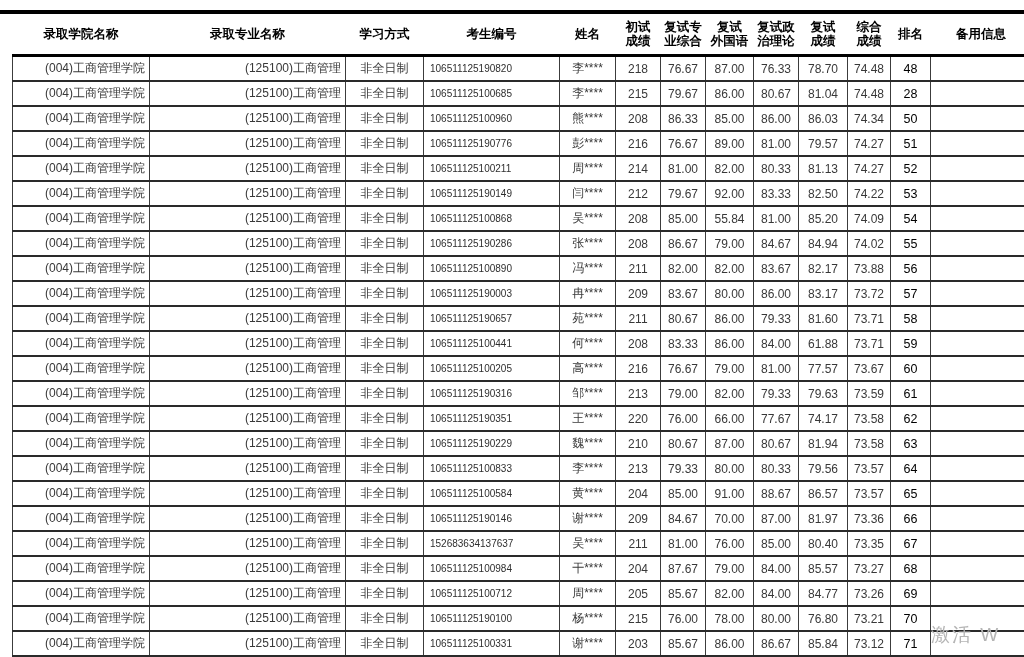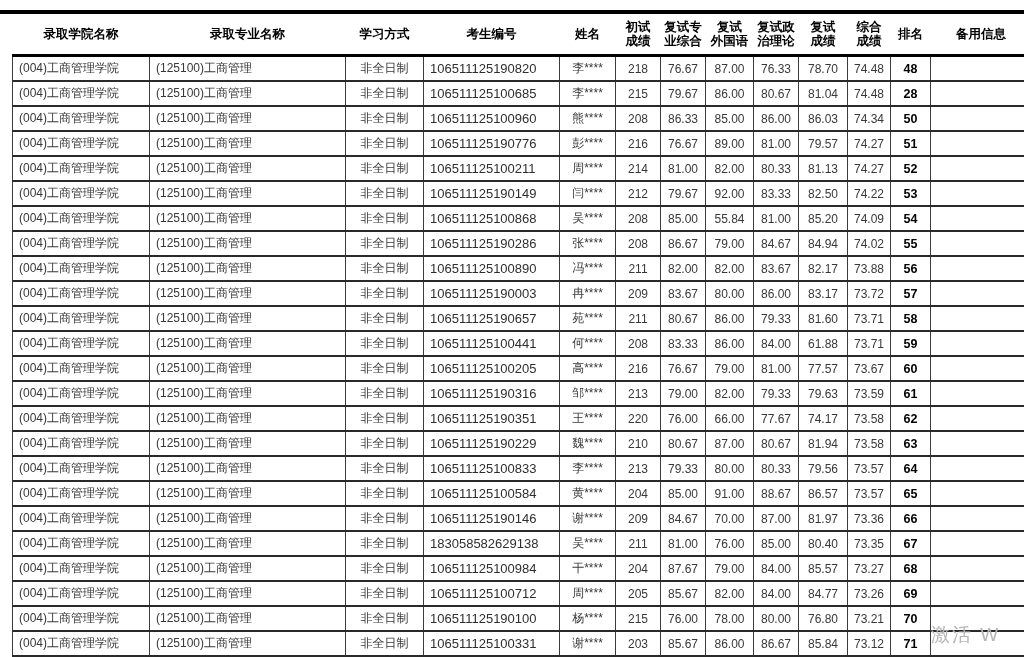--- a/index.html
+++ b/index.html
@@ -47,31 +47,31 @@
     border-left: 1px solid #3c3c3c;
     border-right: 1px solid #3c3c3c;
     border-top: 2px solid #2a2a2a;
     border-bottom: 2px solid #2a2a2a;
     overflow: hidden;
     white-space: nowrap;
     background: #ffffff;
   }
   table.results td.c0,
   table.results td.c1 {
-    text-align: left;
+    text-align: right;
     padding-left: 6px;
   }
   table.results td.c3 {
     text-align: left;
     padding-left: 6px;
-    font-size: 13px;
+    font-size: 10px;
     color: #2e2e2e;
   }
   table.results td.c11 {
-    font-weight: bold;
+    font-weight: normal;
     color: #000000;
     font-size: 12.5px;
   }
   .watermark {
     position: absolute;
     left: 931px;
     top: 622px;
     font-size: 19px;
     letter-spacing: 2px;
     color: #b5b5b5;
@@ -408,21 +408,21 @@
           <td class="c8">87.00</td>
           <td class="c9">81.97</td>
           <td class="c10">73.36</td>
           <td class="c11">66</td>
           <td class="c12"></td>
         </tr>
         <tr>
           <td class="c0">(004)工商管理学院</td>
           <td class="c1">(125100)工商管理</td>
           <td class="c2">非全日制</td>
-          <td class="c3">183058582629138</td>
+          <td class="c3">152683634137637</td>
           <td class="c4">吴****</td>
           <td class="c5">211</td>
           <td class="c6">81.00</td>
           <td class="c7">76.00</td>
           <td class="c8">85.00</td>
           <td class="c9">80.40</td>
           <td class="c10">73.35</td>
           <td class="c11">67</td>
           <td class="c12"></td>
         </tr>

